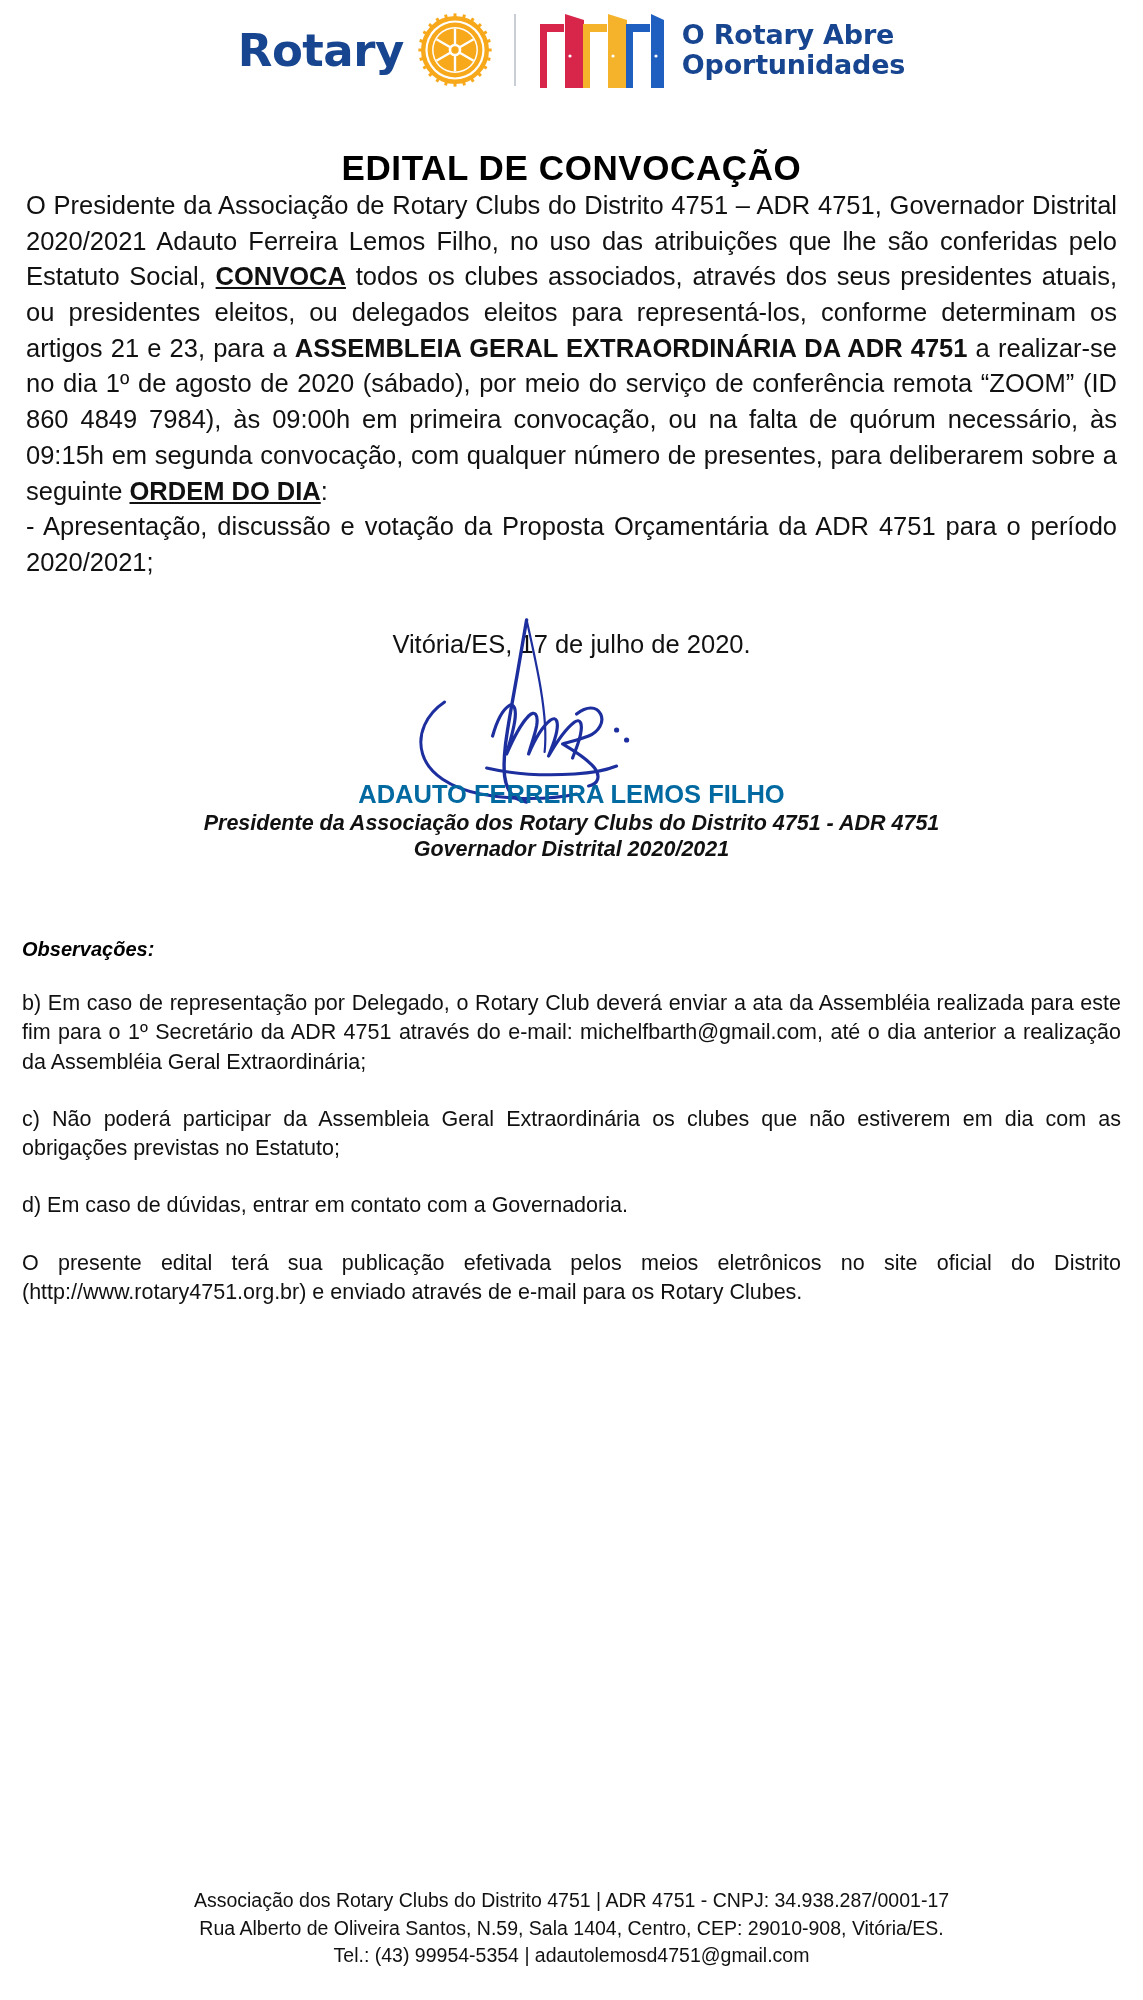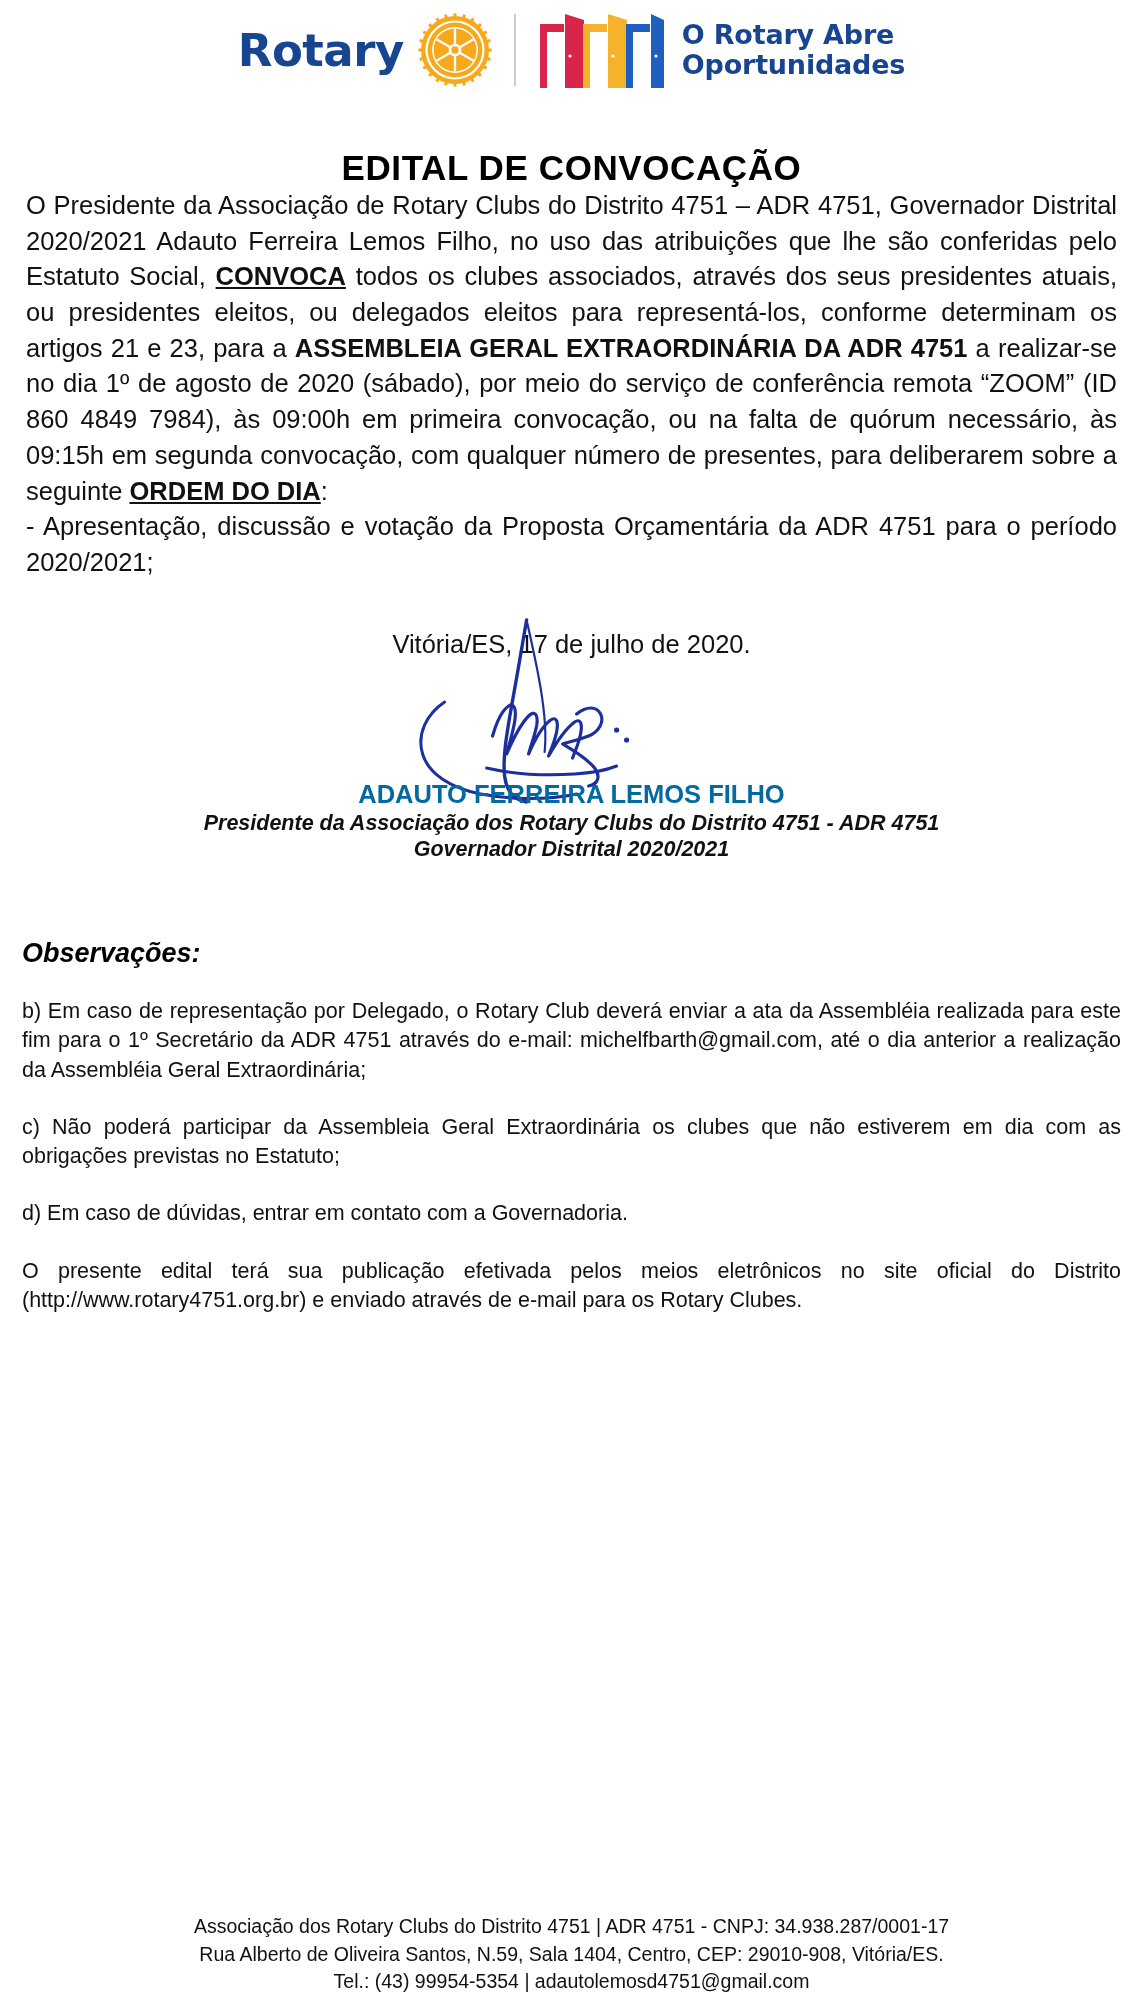--- a/index.html
+++ b/index.html
@@ -146,39 +146,39 @@
     font-style: italic;
     font-weight: bold;
     margin: 1px 0 0 0;
     color: #111;
   }
 
   
   .obs-wrap { padding: 0 22px; }
   .obs-title {
     margin: 76px 0 0 0;
-    font-size: 27px;
+    font-size: 20px;
     font-weight: bold;
     font-style: italic;
     color: #000;
   }
   p.obs-para {
     font-size: 21.5px;
     line-height: 1.36;
     text-align: justify;
     margin: 28px 0 0 0;
     color: #111;
   }
 
   
   .footer {
     position: absolute;
     left: 0;
     right: 0;
-    bottom: 4px;
+    bottom: 30px;
     text-align: center;
     font-size: 19.5px;
     line-height: 1.42;
     color: #111;
   }
   .footer div { white-space: nowrap; }
 </style>
 </head>
 <body>
 

